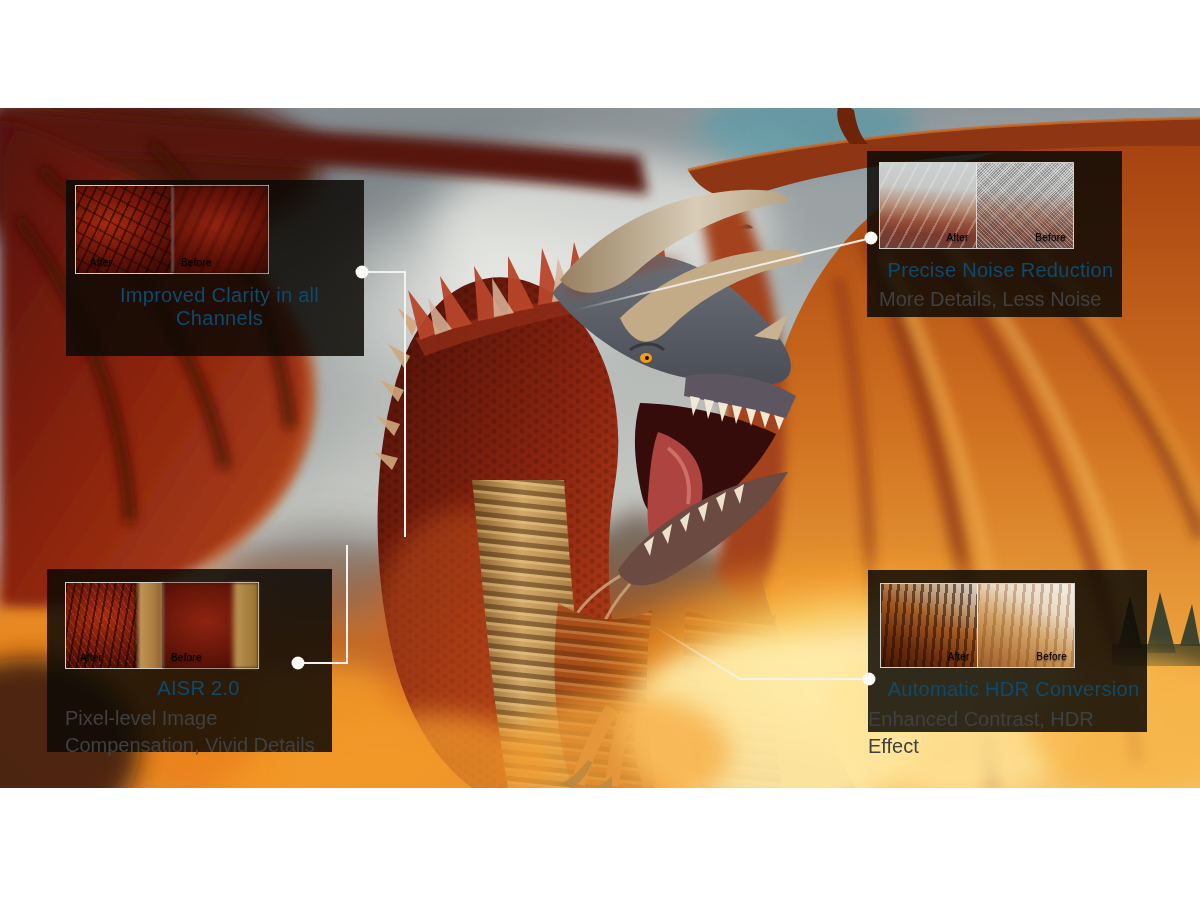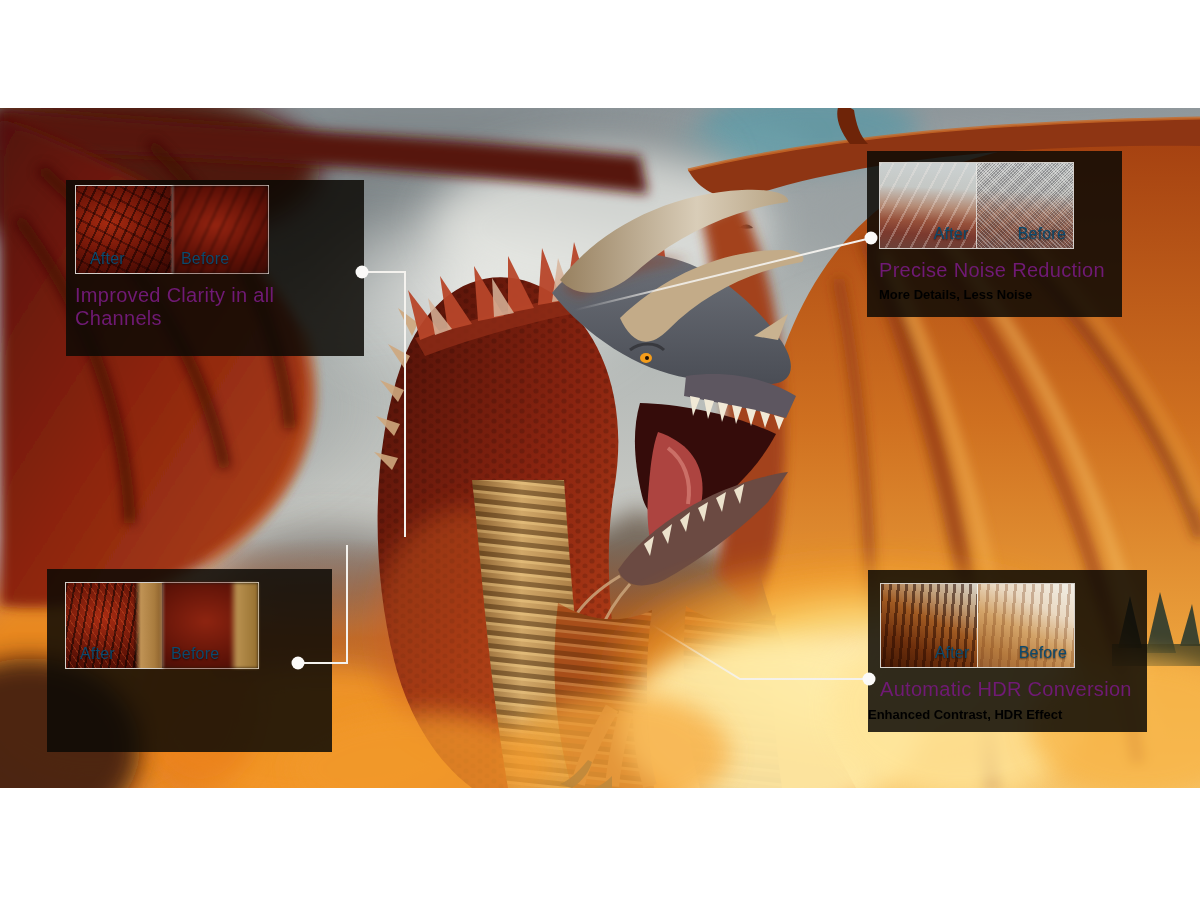--- a/index.html
+++ b/index.html
@@ -17,29 +17,29 @@
   .c4{left:868px;top:462px;width:279px;height:162px;}
 
   .compare{position:relative;display:flex;border:1px solid rgba(243,241,237,0.85);box-sizing:content-box;}
   .c1 .compare{margin:5px 0 0 9px;width:192px;height:87px;}
   .c2 .compare{margin:11px 0 0 12px;width:193px;height:85px;}
   .c3 .compare{margin:13px 0 0 18px;width:192px;height:85px;}
   .c4 .compare{margin:13px 0 0 12px;width:193px;height:83px;}
   .half{flex:1;min-width:0;}
   .half + .half{border-left:1px solid rgba(248,246,242,0.7);box-sizing:border-box;}
 
-  .tag{position:absolute;bottom:5px;font-size:16px;color:#0c4a6e;letter-spacing:.2px;
+  .tag{position:absolute;bottom:5px;font-size:10px;color:#000000;letter-spacing:.2px;
        text-shadow:0 1px 2px rgba(0,0,0,.65);white-space:nowrap;}
   .tags-a .tag-after{left:14px;}
   .tags-a .tag-before{left:calc(50% + 9px);}
   .tags-b .tag-after{right:calc(50% + 8px);}
   .tags-b .tag-before{right:7px;}
 
-  .callout h3{margin:10px 0 0 0;font-size:20px;font-weight:400;letter-spacing:.3px;color:#701a75;}
-  .callout p{margin:4px 0 0 0;font-size:13px;line-height:1.34;font-weight:700;color:#000000;}
+  .callout h3{margin:10px 0 0 0;font-size:20px;font-weight:400;letter-spacing:.3px;color:#0c4a6e;text-align:center;}
+  .callout p{margin:4px 0 0 0;font-size:20px;line-height:1.34;font-weight:400;color:#404040;}
   .c1 h3{margin-left:9px;}  .c1 p{margin-left:9px;width:286px;}
   .c2 h3{margin-left:12px;} .c2 p{margin-left:12px;width:230px;}
   .c3 h3{margin-left:18px;margin-top:8px;} .c3 p{margin-left:18px;width:252px;margin-top:5px;}
   .c4 h3{margin-left:12px;} .c4 p{width:255px;margin-top:5px;}
 
   
   .t1a{background:
     repeating-linear-gradient(115deg, rgba(10,0,0,.5) 0 2px, rgba(0,0,0,0) 2px 9px),
     repeating-linear-gradient(28deg, rgba(30,0,0,.4) 0 2px, rgba(0,0,0,0) 2px 12px),
     radial-gradient(90px 60px at 35% 42%, #a62a10 0%, #6d1407 55%, #3c0903 100%);}
@@ -339,20 +339,22 @@
       <p>More Details, Less Noise</p>
     </section>
 
     <section class="callout c3">
       <div class="compare tags-a">
         <div class="half t3a"></div>
         <div class="half t3b"></div>
         <span class="tag tag-after">After</span>
         <span class="tag tag-before">Before</span>
       </div>
+      <h3>AISR 2.0</h3>
+      <p>Pixel-level Image Compensation, Vivid Details</p>
     </section>
 
     <section class="callout c4">
       <div class="compare tags-b">
         <div class="half t4a"></div>
         <div class="half t4b"></div>
         <span class="tag tag-after">After</span>
         <span class="tag tag-before">Before</span>
       </div>
       <h3>Automatic HDR Conversion</h3>

